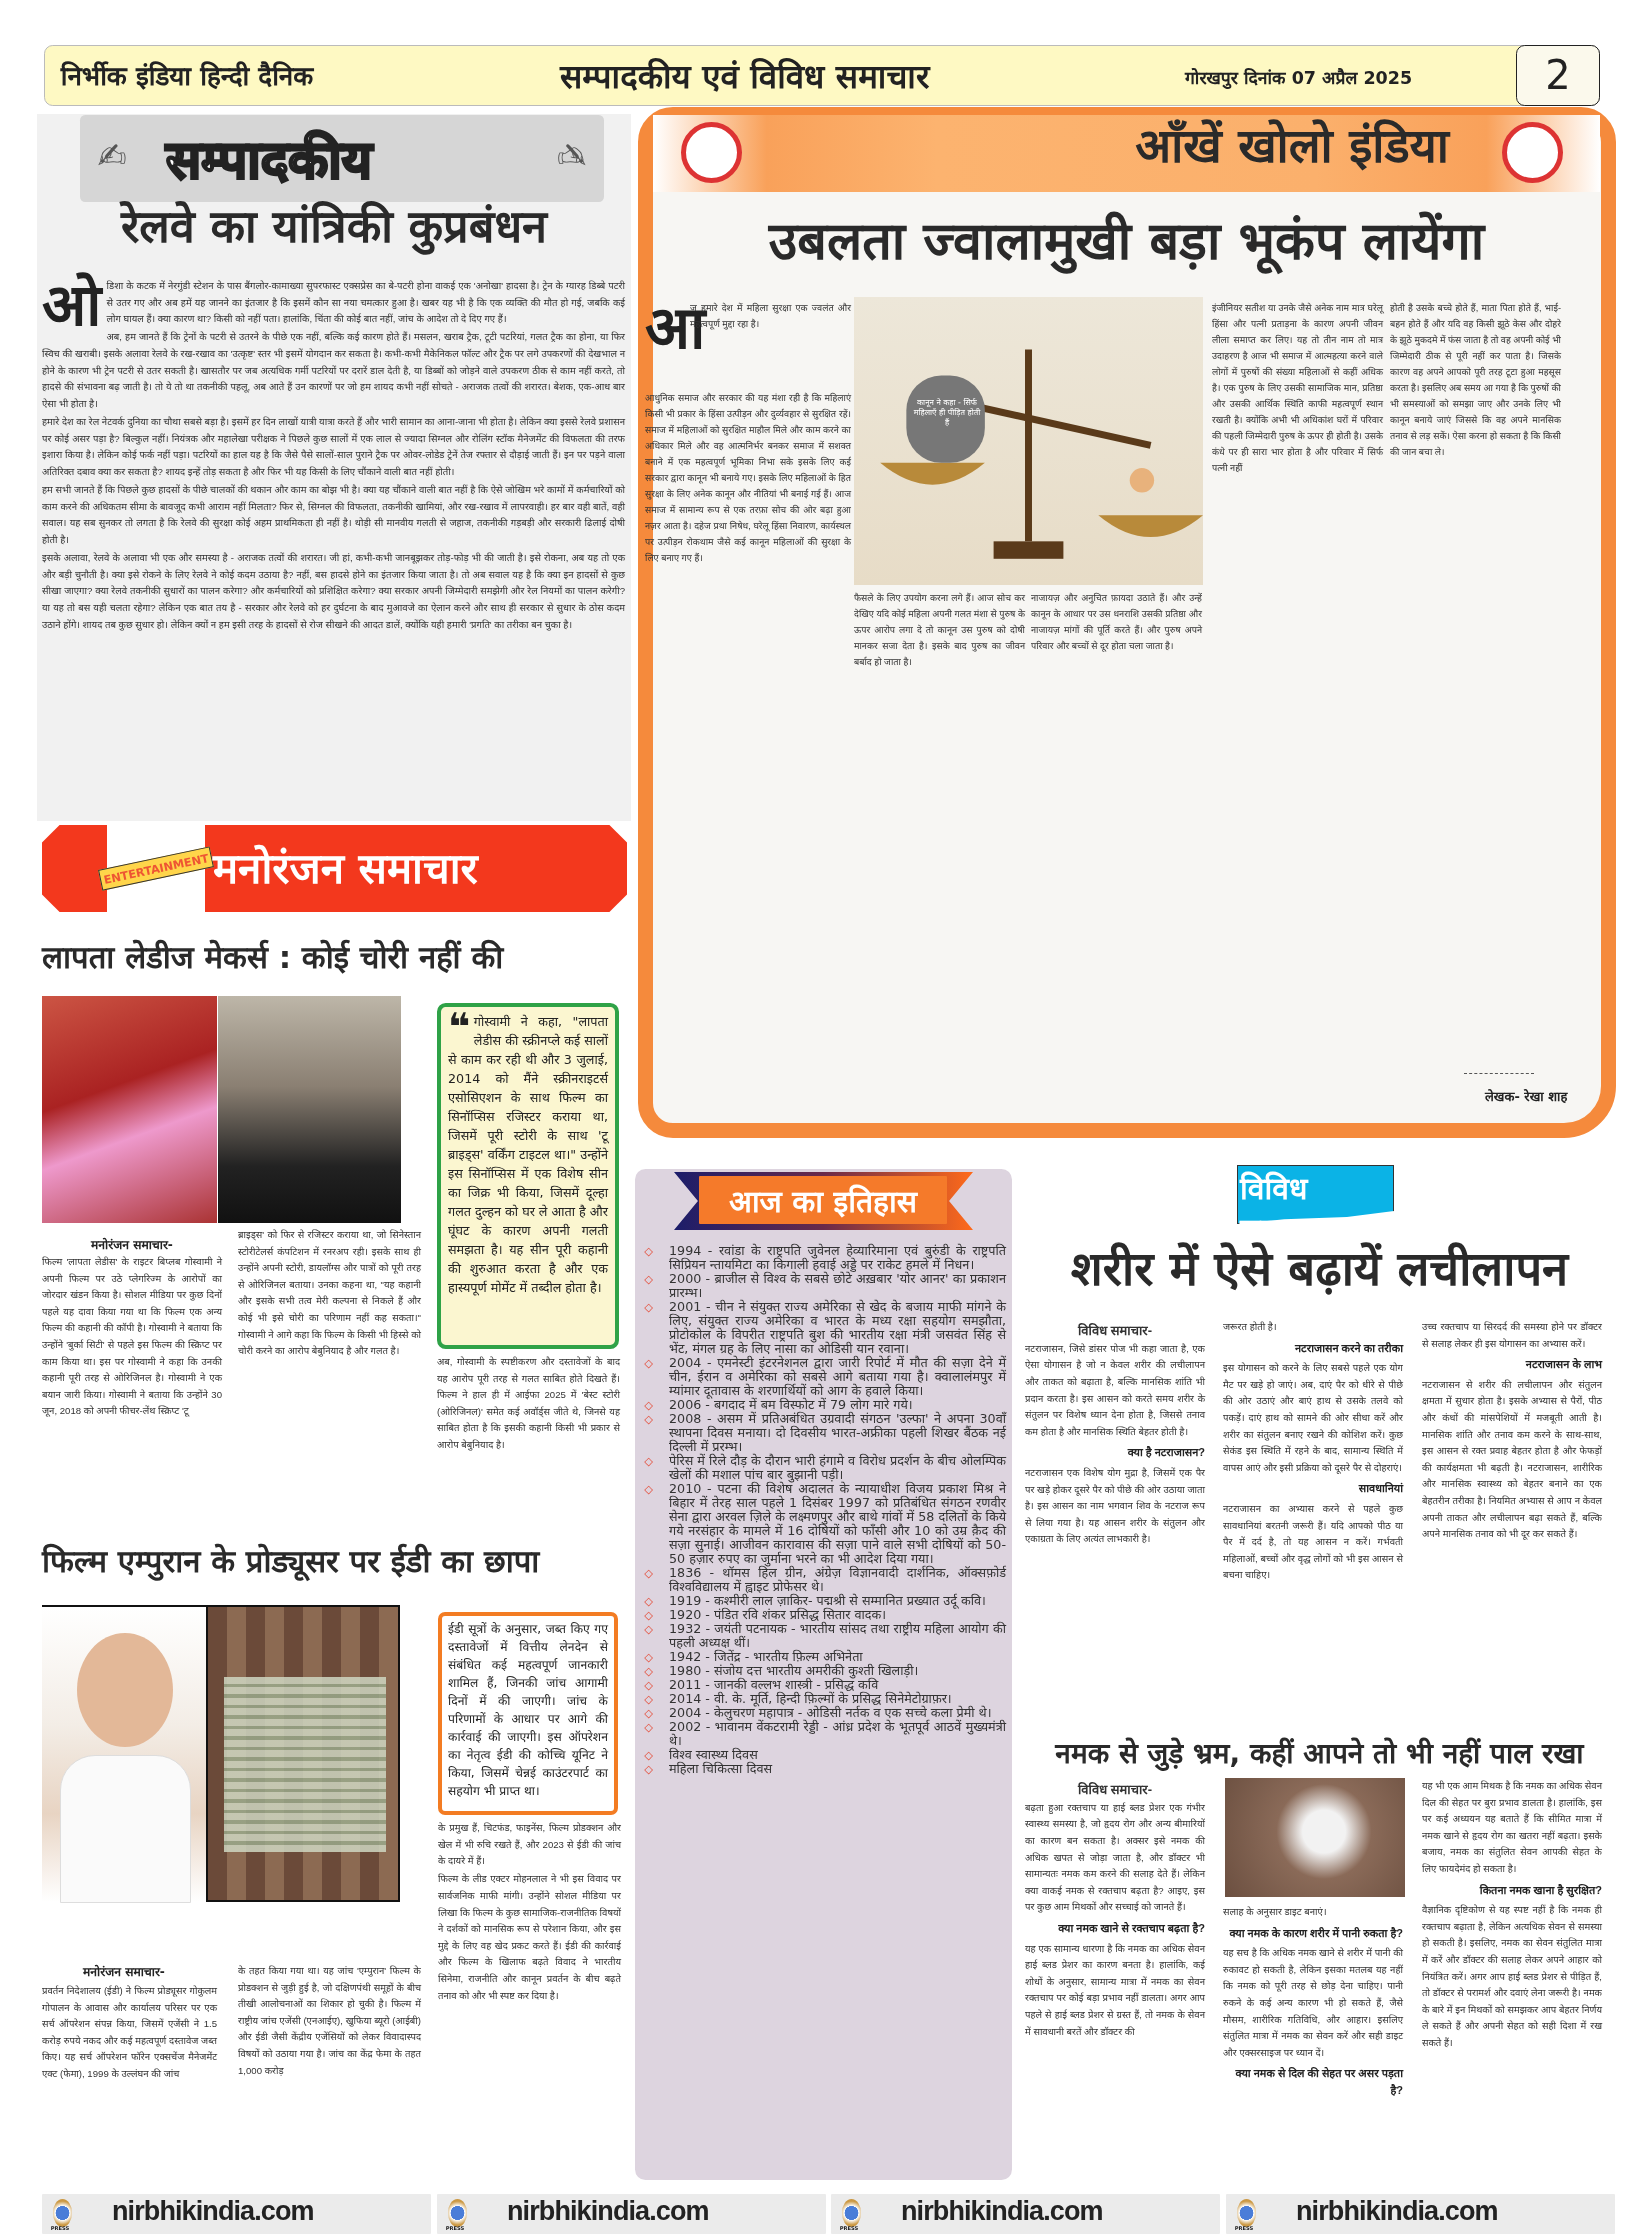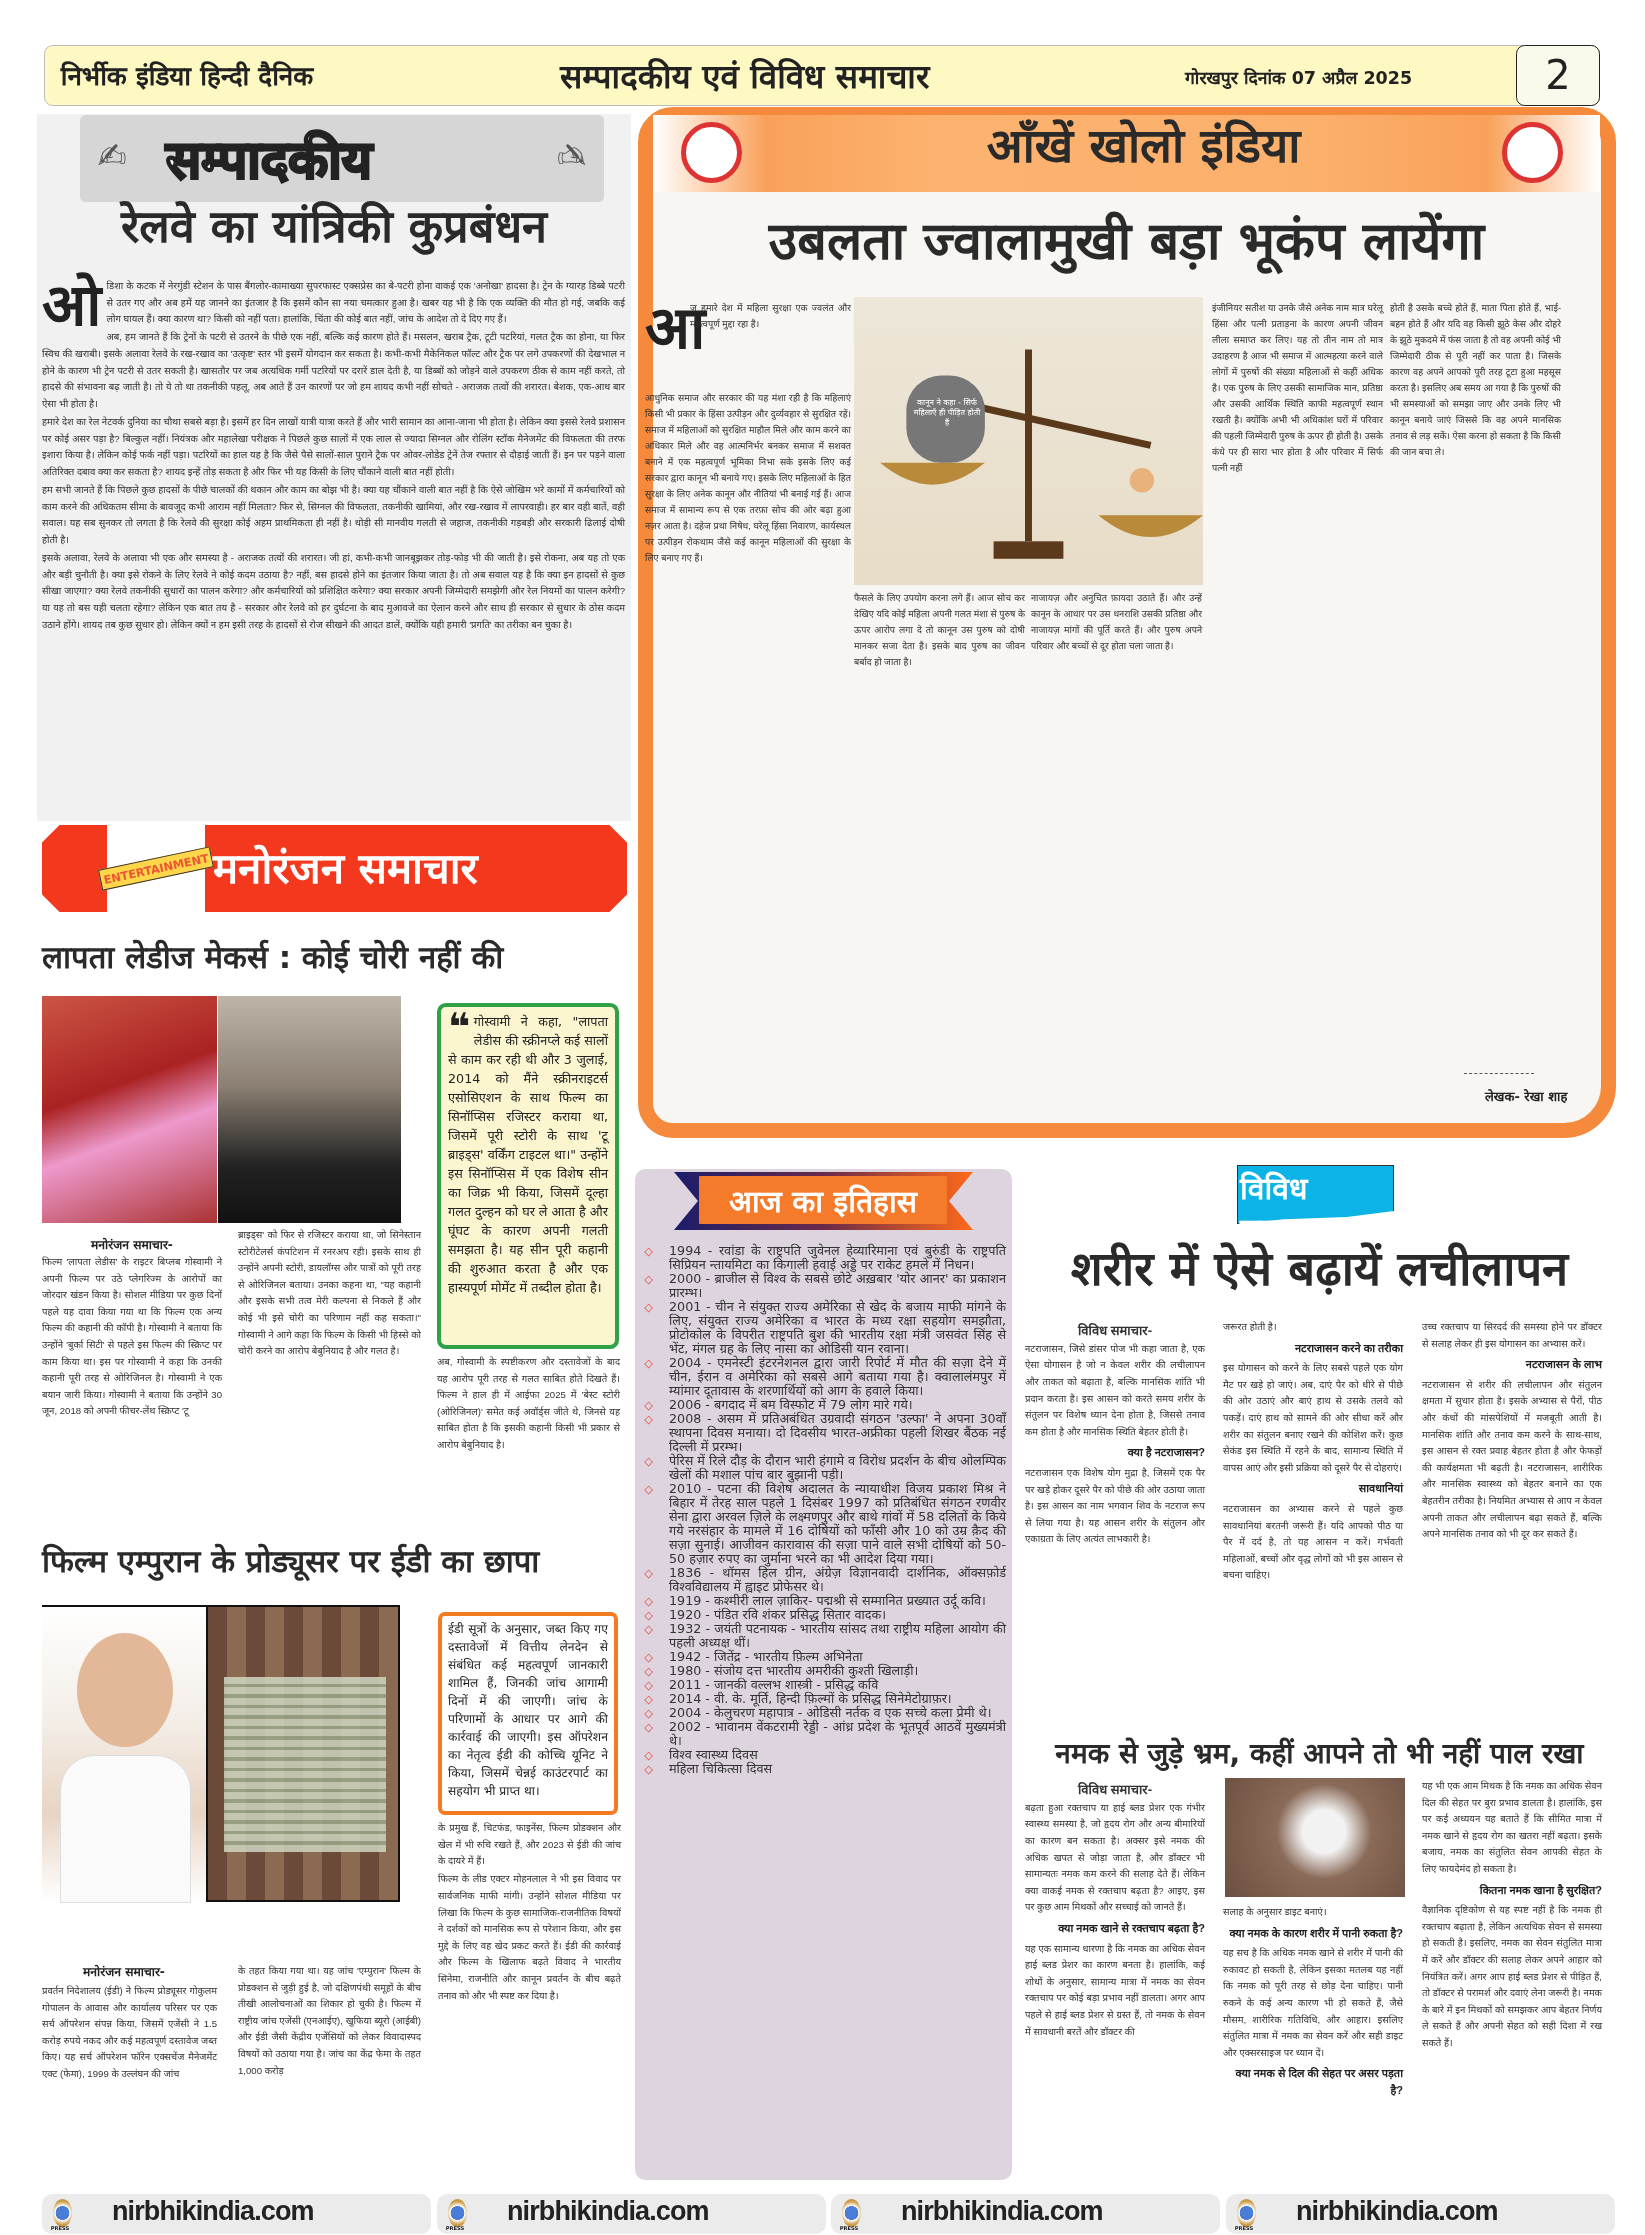--- a/index.html
+++ b/index.html
@@ -44,21 +44,21 @@
 #ph4{left:206px;top:1605px;width:194px;height:297px;background:repeating-linear-gradient(90deg,#6b4a39 0 19px,#8c6a52 19px 38px);border:2.6px solid #111}
 #ph4 .cash{left:15.7px;top:70px;width:162px;height:175px;background:repeating-linear-gradient(0deg,#cfd7c2 0 7px,#9aa98b 7px 10.5px);opacity:.85}
 #quote2{left:438px;top:1612px;width:180px;height:203px;background:#fff;border:4.4px solid #f37c23;border-radius:7px;padding:3.5px 6.1px;font-size:12.2px;line-height:18px;text-align:justify;color:#222}
 #raid-by{left:42px;top:1963px;width:164px;text-align:center;font-size:12.2px;font-weight:bold}
 #raid-c1{left:42px;top:1983px;width:175px}
 #raid-c2{left:238px;top:1963px;width:183px}
 #raid-c3{left:438px;top:1820px;width:183px}
 
 #ak-frame{left:638px;top:107px;width:978px;height:1031px;background:#f7f6f3;border:15.7px solid #f58a3c;border-radius:35px 35px 52px 35px}
 #ak-banner{left:653px;top:115px;width:947px;height:77px;background:linear-gradient(90deg,#fff 0%,#f9a15a 12%,#fcb36f 30%,#fbb06c 70%,#f9a15a 88%,#fff 100%)}
-#ak-title{left:838px;top:112px;width:611px;text-align:center;font-size:47px;font-weight:bold;color:#2a2a2a}
+#ak-title{left:838px;top:112px;width:611px;text-align:right;font-size:47px;font-weight:bold;color:#2a2a2a}
 .mega{width:61px;height:61px;border-radius:50%;background:#fff;border:5.2px solid #d33;}
 #meg1{left:681px;top:122px}
 #meg2{left:1502px;top:122px}
 #ak-head{left:646px;top:203px;width:961px;text-align:center;font-size:52px;font-weight:bold;color:#2a2a2a}
 #ak-drop{left:645px;top:297px;font-size:59px;font-weight:bold;line-height:61px;color:#222}
 #ak-illus{left:854px;top:297px;width:349px;height:288px;background:linear-gradient(180deg,#ede7d9,#e7dcc7)}
 .bt2{font-size:9.2px;line-height:16px}
 #ak-c1{left:690px;top:300px;width:161px}
 #ak-c1b{left:645px;top:390px;width:206px}
 #ak-c2a{left:854px;top:590px;width:171px}
@@ -82,21 +82,21 @@
 .byl{font-weight:bold;font-size:13px;text-align:center;margin:3.5px 0 1.7px}
 #vv-c1{left:1025px;top:1319px;width:180px}
 #vv-c2{left:1223px;top:1319px;width:180px}
 #vv-c3{left:1422px;top:1319px;width:180px}
 #salt-head{left:1018px;top:1733px;width:603px;text-align:center;font-size:28px;font-weight:bold;color:#2a2a2a}
 #ph5{left:1225px;top:1778px;width:180px;height:119px;background:radial-gradient(circle at 55% 45%,#f2f2f2 0 18%,#8a6a58 40%,#6b4f40 100%)}
 #salt-c1{left:1025px;top:1778px;width:180px}
 #salt-c2{left:1223px;top:1904px;width:180px}
 #salt-c3{left:1422px;top:1778px;width:180px}
 
-.ft{top:2194px;width:389px;height:40px;background:#ebebeb;border-radius:10px}
+.ft{top:2194px;width:389px;height:40px;background:#ebebeb;border-radius:1px}
 .ft .lg{left:10.5px;top:5.2px;width:19px;height:28px;border-radius:50%;background:radial-gradient(circle,#4a7dd8 0 40%,#fff 42%,#c94 70%)}
 .ft .pr{left:8.7px;top:31px;font-size:5.2px;font-weight:bold;color:#222}
 .ft .url{left:70px;top:1.7px;font-size:27px;font-weight:bold;color:#222;font-family:"Liberation Sans Narrow","Liberation Sans",sans-serif;letter-spacing:-0.9px}
 </style>
 </head>
 <body>
 
 <div id="hdr" class="abs">
   <div class="abs l">निर्भीक इंडिया हिन्दी दैनिक</div>
   <div class="abs c">सम्पादकीय एवं विविध समाचार</div>

